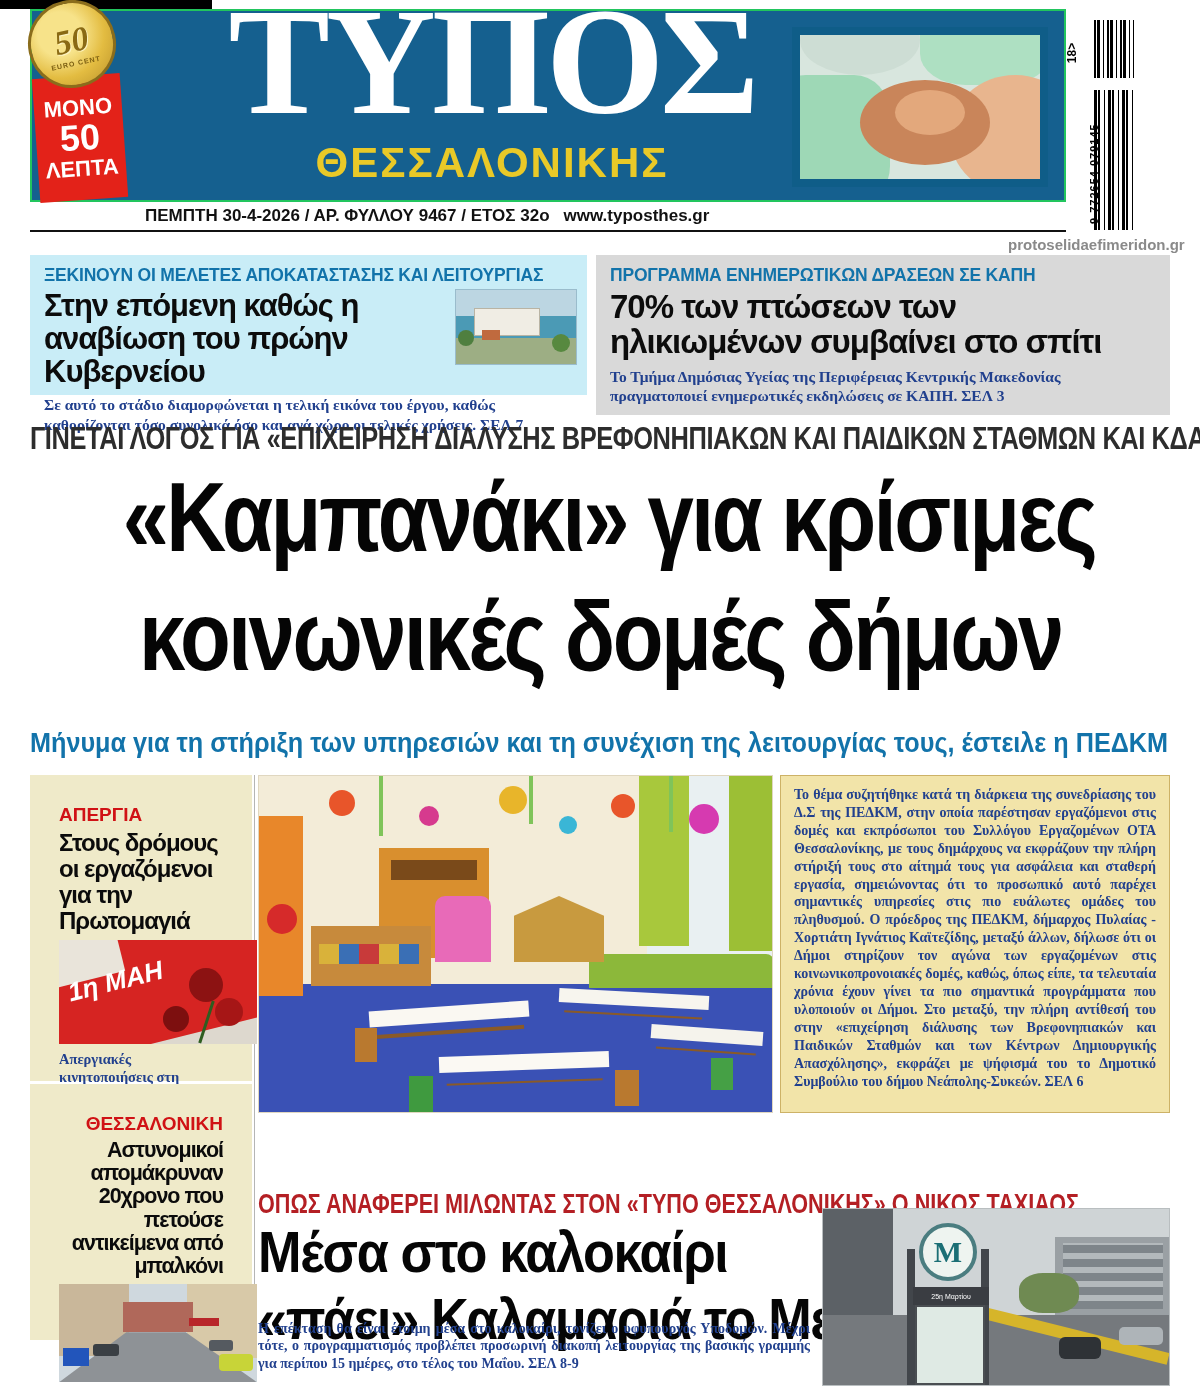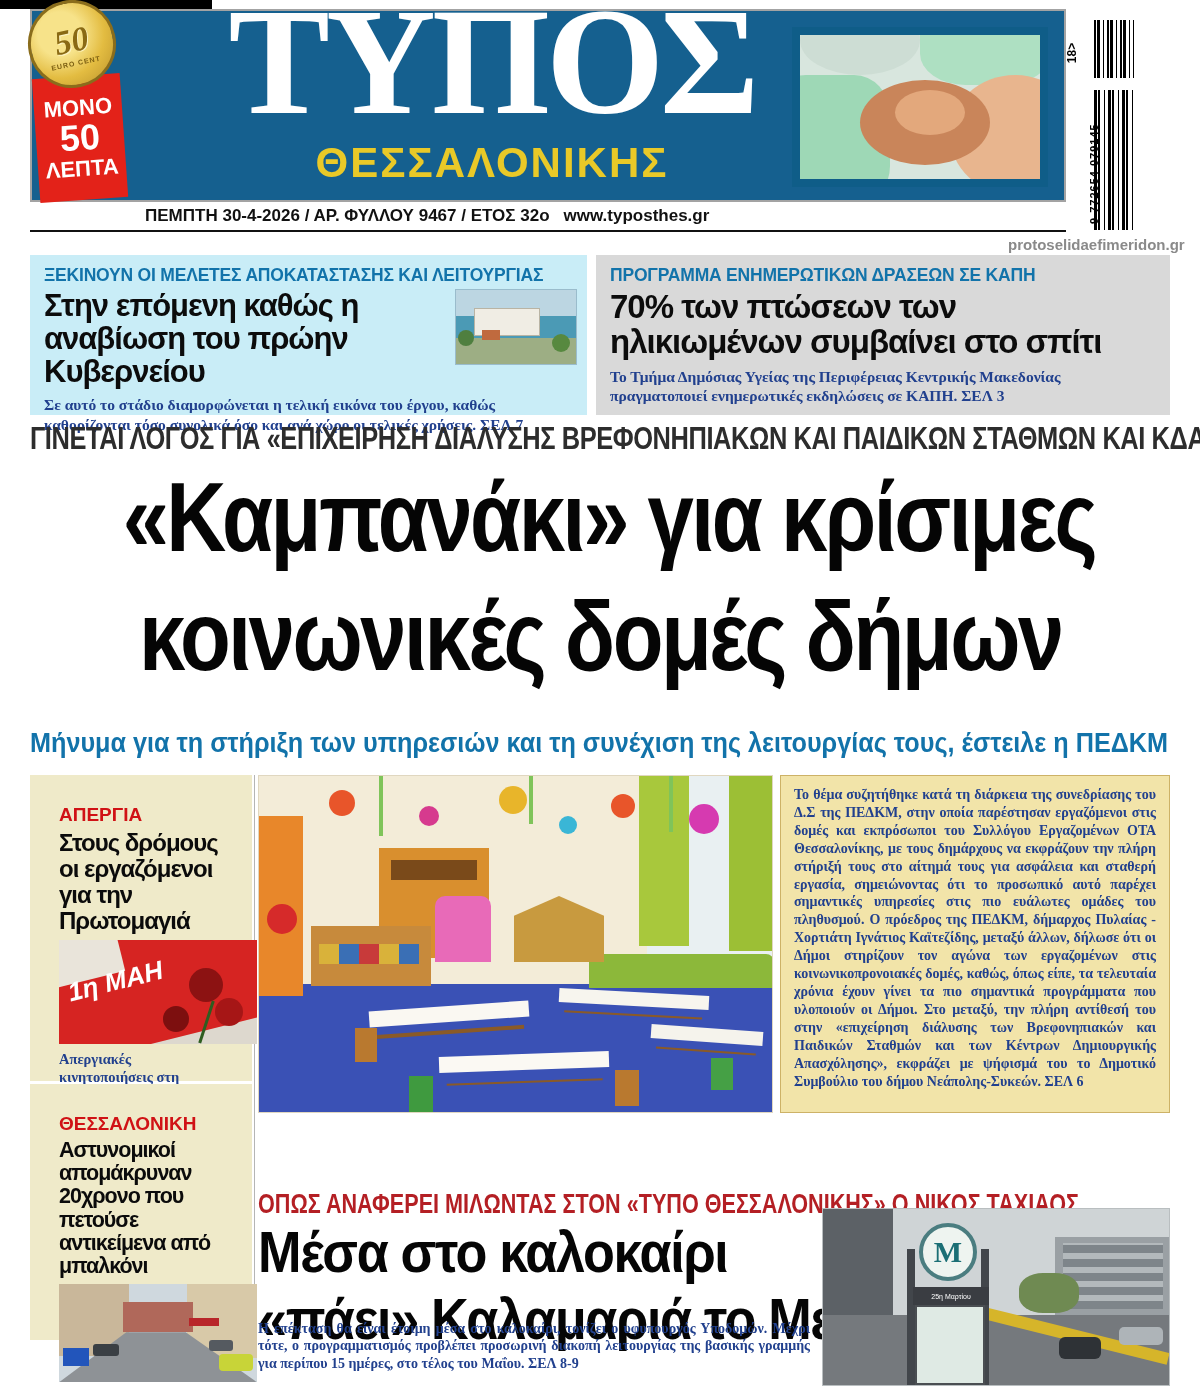--- a/index.html
+++ b/index.html
@@ -5,21 +5,21 @@
   html,body{margin:0;padding:0;background:#e9e9e9;}
   #page{position:relative;width:1200px;height:1389px;background:#fff;margin:0 auto;
         font-family:"Liberation Sans",sans-serif;overflow:hidden;}
   .abs{position:absolute;}
   .cond{display:inline-block;white-space:nowrap;transform:scaleX(0.82);transform-origin:0 50%;}
   .cond-c{display:inline-block;white-space:nowrap;transform:scaleX(0.84);transform-origin:50% 50%;}
 
   
   #top-strip{left:0;top:0;width:212px;height:9px;background:#000;}
   #masthead{left:30px;top:9px;width:1036px;height:193px;background:var(--masthead_blue,#15608f);
-            border:2px solid #a3a3a3;box-sizing:border-box;}
+            border:2px solid #22c55e;box-sizing:border-box;}
   #mast-title{left:110px;top:-32px;width:700px;text-align:center;color:#fff;
               font-family:"Liberation Serif",serif;font-weight:bold;font-size:152px;line-height:1.1;
               letter-spacing:-4px;}
   #mast-sub{left:160px;top:128px;width:600px;text-align:center;color:var(--masthead_yellow,#e9c928);
             font-family:Liberation Sans, sans-serif;font-weight:bold;font-size:42px;letter-spacing:2px;}
   #hands-photo{left:760px;top:16px;width:256px;height:160px;border:8px solid #0f5d88;
                background:#d8e6de;overflow:hidden;box-sizing:border-box;}
   .blob{position:absolute;border-radius:50%;}
   #dateline-row{left:30px;top:202px;width:1036px;height:30px;background:#fff;border-bottom:2px solid #111;
                 box-sizing:border-box;font-size:17px;font-weight:bold;color:#111;padding-left:115px;
@@ -41,41 +41,41 @@
   #barcode-a{position:absolute;left:18px;top:2px;width:40px;height:58px;
      background:repeating-linear-gradient(90deg,#000 0 2px,#fff 2px 3px,#000 3px 6px,#fff 6px 9px,#000 9px 10px,#fff 10px 13px);}
   #barcode-b{position:absolute;left:18px;top:72px;width:40px;height:140px;
      background:repeating-linear-gradient(90deg,#000 0 3px,#fff 3px 4px,#000 4px 6px,#fff 6px 10px,#000 10px 11px,#fff 11px 14px);}
   #barcode-num{position:absolute;left:-52px;top:130px;width:140px;transform:rotate(-90deg);
      font-size:11px;font-weight:bold;letter-spacing:1px;}
   #watermark{left:1008px;top:236px;font-size:15px;font-weight:bold;color:#8a8a8a;}
 
   
   .teaser{box-sizing:border-box;padding:10px 14px;}
-  #teaser-left{left:30px;top:255px;width:557px;height:160px;background:var(--teaser_cyan,#c9edf7);}
+  #teaser-left{left:30px;top:255px;width:557px;height:140px;background:var(--teaser_cyan,#c9edf7);}
   #teaser-right{left:596px;top:255px;width:574px;height:160px;background:var(--teaser_gray,#d9d9d9);}
   .teaser .kicker{color:var(--kicker_blue,#1273aa);font-weight:bold;font-size:17.5px;letter-spacing:-0.2px;}
   .teaser .hl{color:#0c0c0c;font-weight:bold;font-size:31px;line-height:1.07;letter-spacing:-1px;margin-top:3px;}
   .teaser .body{font-family:"Liberation Serif",serif;font-weight:bold;font-size:15.5px;line-height:1.25;
                 color:var(--body_blue,#21408e);margin-top:7px;}
   #kyverneio-photo{right:10px;top:34px;width:120px;height:74px;overflow:hidden;border:1px solid #9abccc;}
 
   
   #main-kicker{left:30px;top:421px;width:1140px;font-size:31px;font-weight:bold;color:#2d2d2d;
                letter-spacing:-0.5px;}
   #main-headline{left:30px;top:458px;width:1140px;text-align:center;color:#050505;font-weight:bold;
                  font-size:99px;line-height:1.2;letter-spacing:-3px;}
   #main-subhead{left:30px;top:727px;width:1140px;color:var(--kicker_blue,#1273aa);font-weight:bold;
                 font-size:28px;}
 
   
   #col-divider{left:254px;top:775px;width:1px;height:607px;background:#b5b5b5;}
   .side-box{left:30px;width:222px;background:var(--sidebar_beige,#efeac9);box-sizing:border-box;padding:29px;}
   #side-box-1{top:775px;height:306px;}
-  #side-box-2{top:1084px;height:256px;}
+  #side-box-2{top:1084px;height:256px;text-align:right;}
   .side-label{color:var(--label_red,#d01215);font-weight:bold;font-size:19px;}
   .side-hl{color:#0b0b0b;font-weight:bold;font-size:24px;line-height:1.08;letter-spacing:-1px;margin-top:4px;}
   #side-box-2 .side-hl{font-size:21.5px;}
   .side-photo{position:relative;width:198px;margin-top:6px;overflow:hidden;}
   #mayday-photo{height:104px;background:#ddd8ce;}
   #street-photo{height:98px;background:#cfd8de;}
   .side-body{font-family:"Liberation Serif",serif;font-weight:bold;font-size:14.5px;line-height:1.28;
              color:var(--body_blue,#21408e);margin-top:6px;}
 
   #kg-photo{left:258px;top:775px;width:515px;height:338px;background:#f3ecd8;overflow:hidden;border:1px solid #e0d7c0;box-sizing:border-box;}

